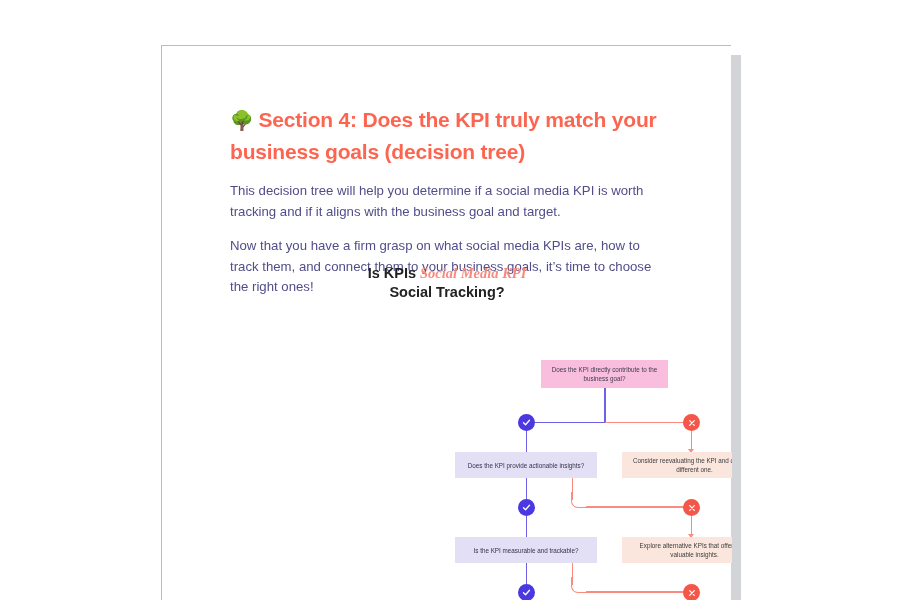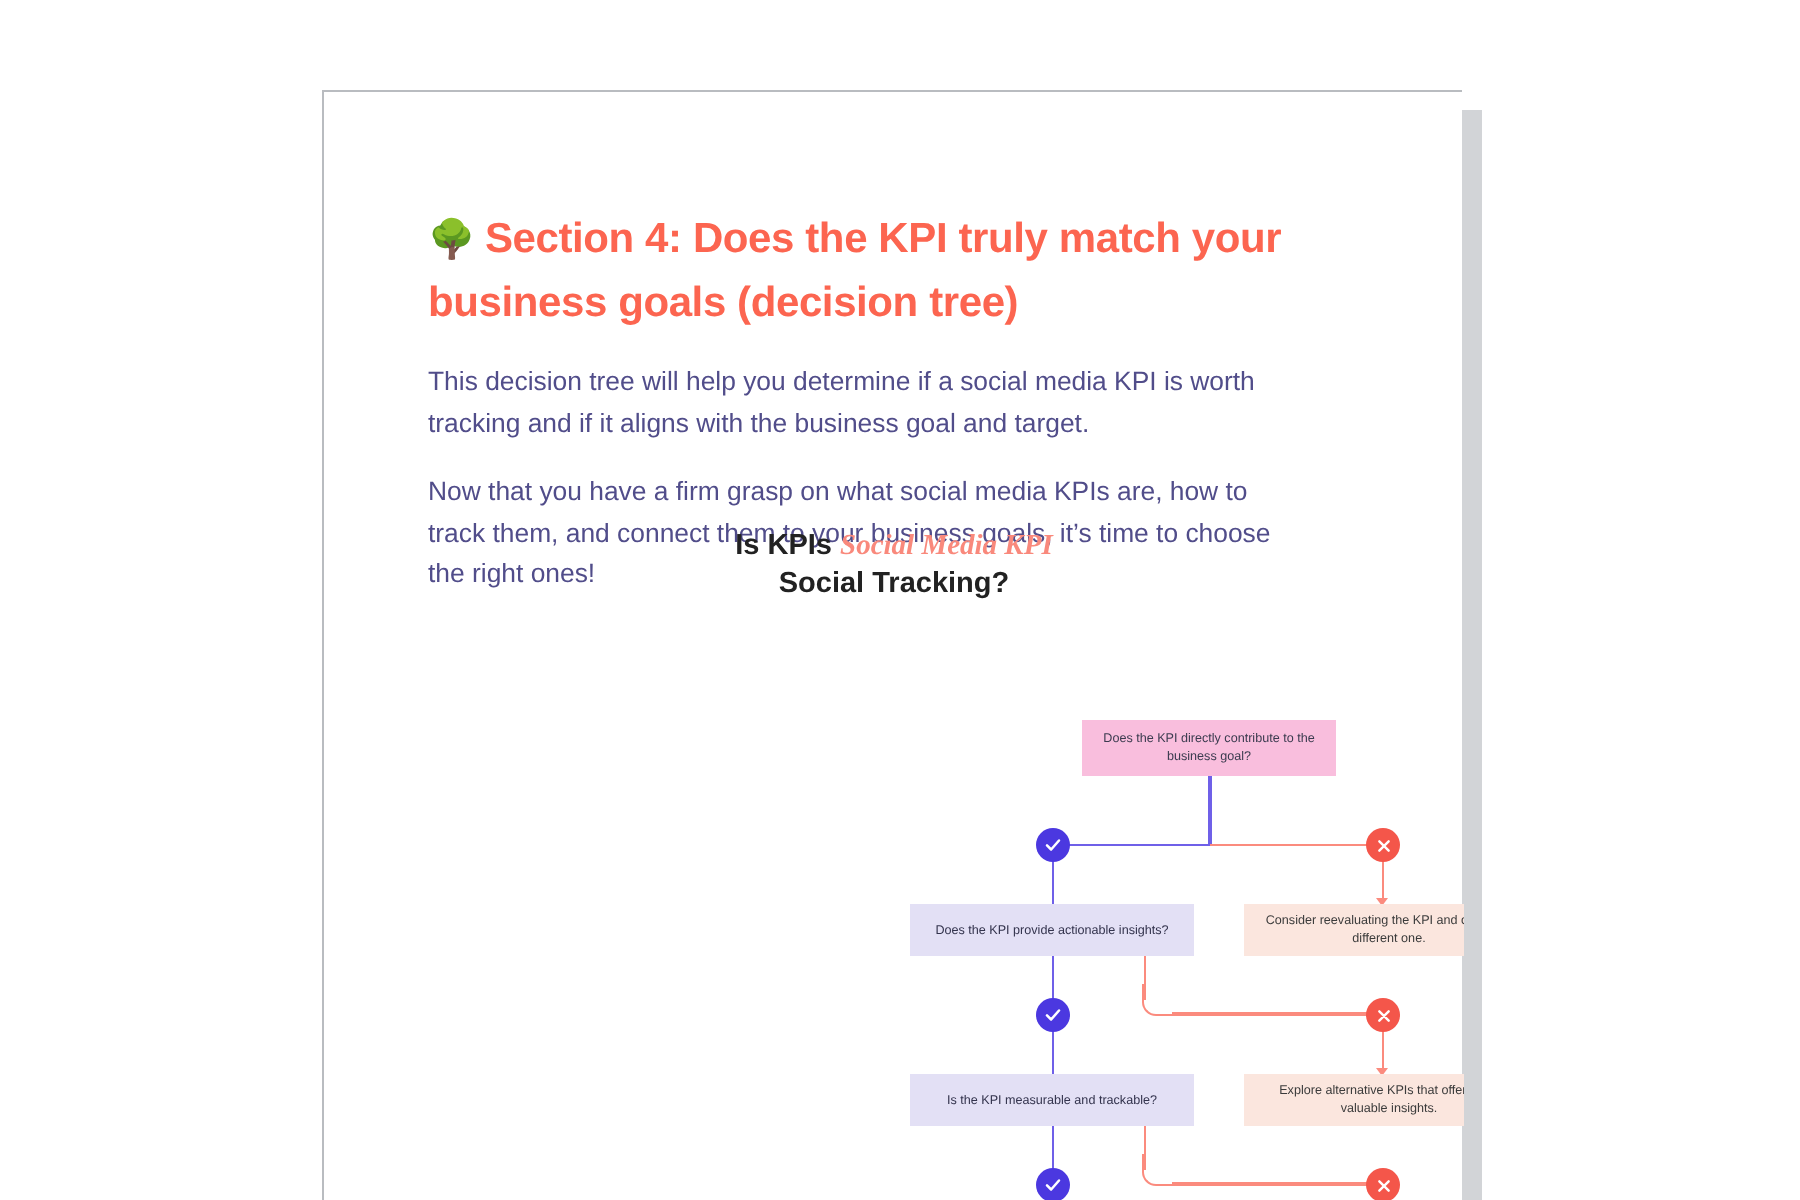--- a/index.html
+++ b/index.html
@@ -41,21 +41,21 @@
     left: 0;
     top: 0;
     width: 570px;
     height: 560px;
     overflow: hidden;
   }
 
   
   #article {
     position: absolute;
-    left: 52px;
+    left: 68px;
     top: 58px;
     width: 440px;
   }
   #doc-heading {
     color: #fc6550;
     font-size: 21px;
     font-weight: 700;
     line-height: 31px;
     letter-spacing: -0.2px;
     margin: 0 0 14px 0;

